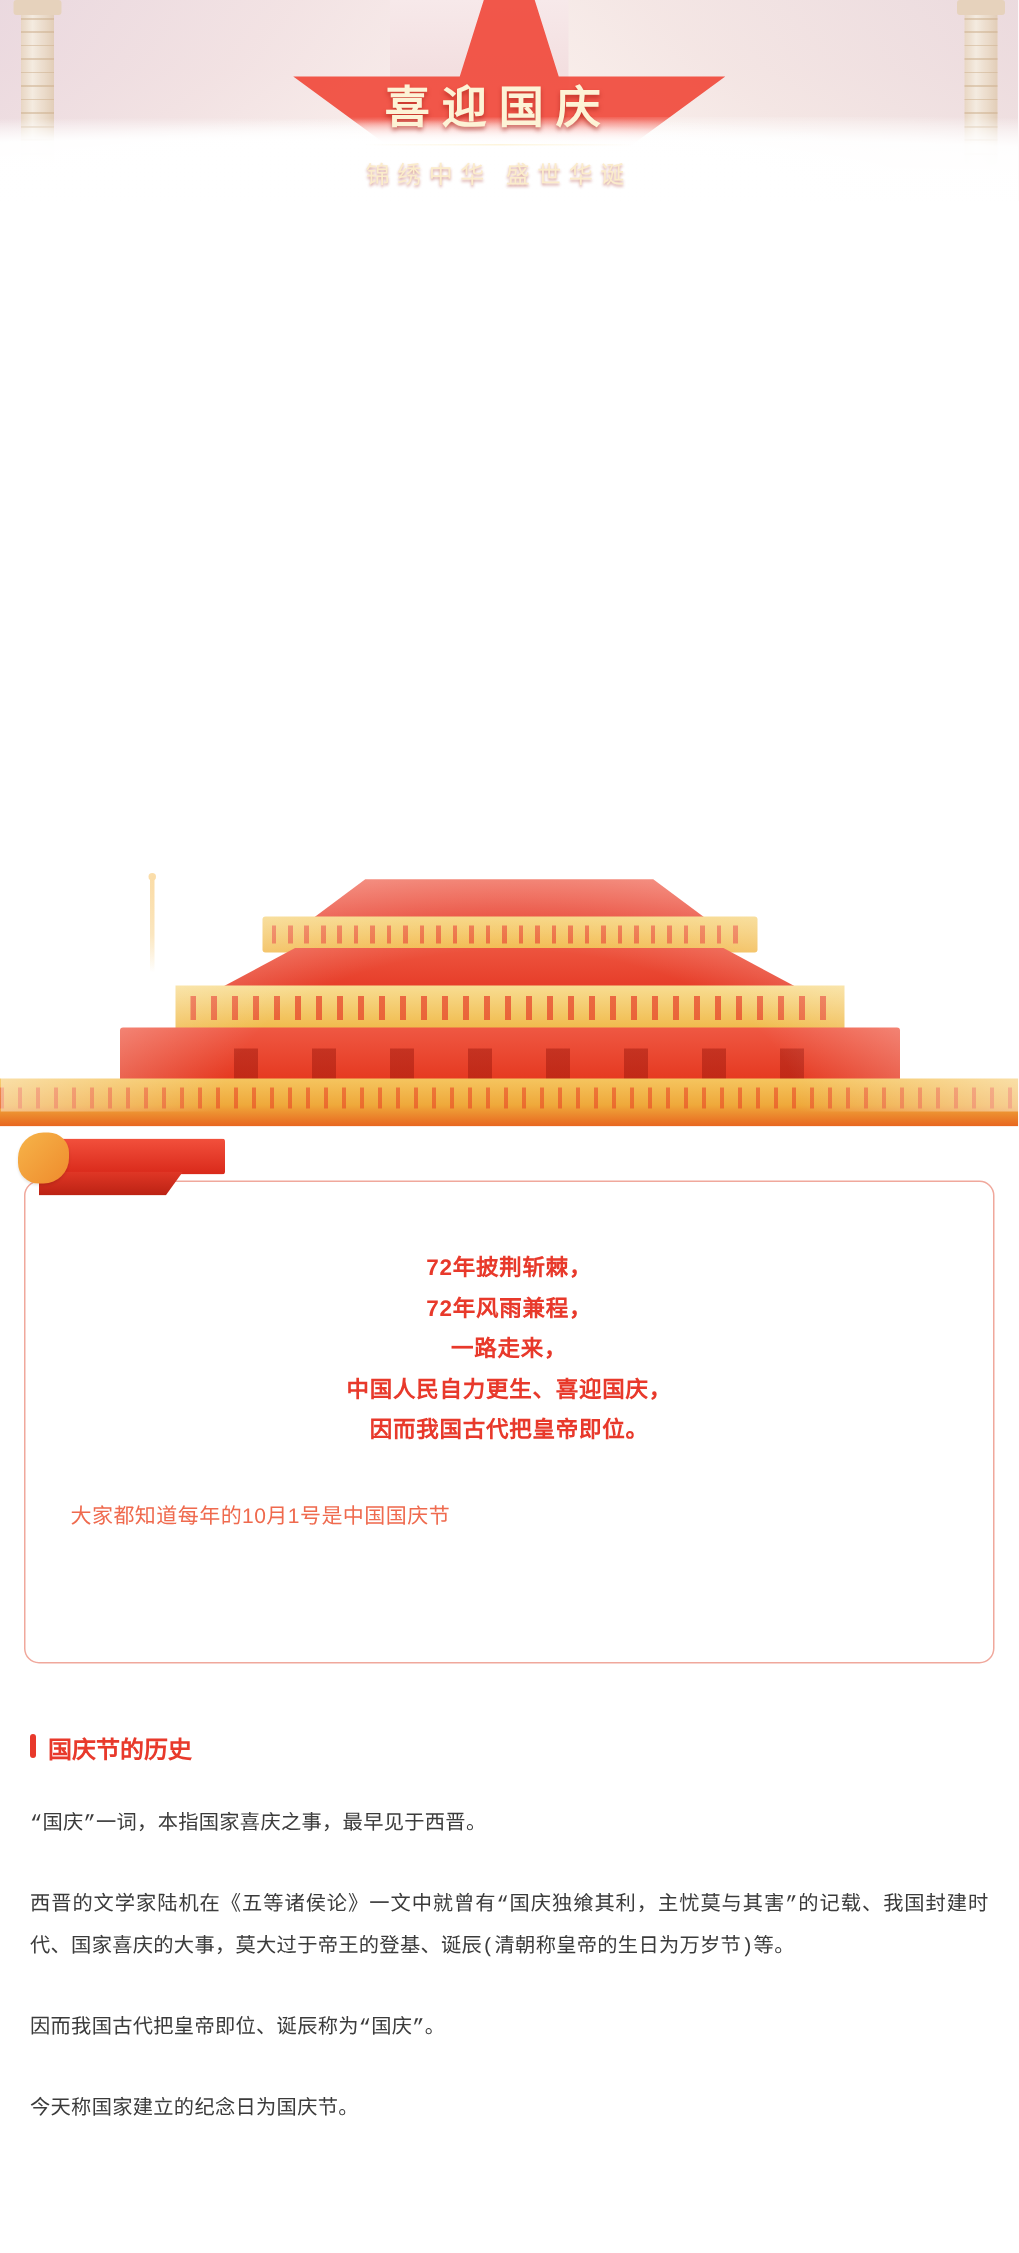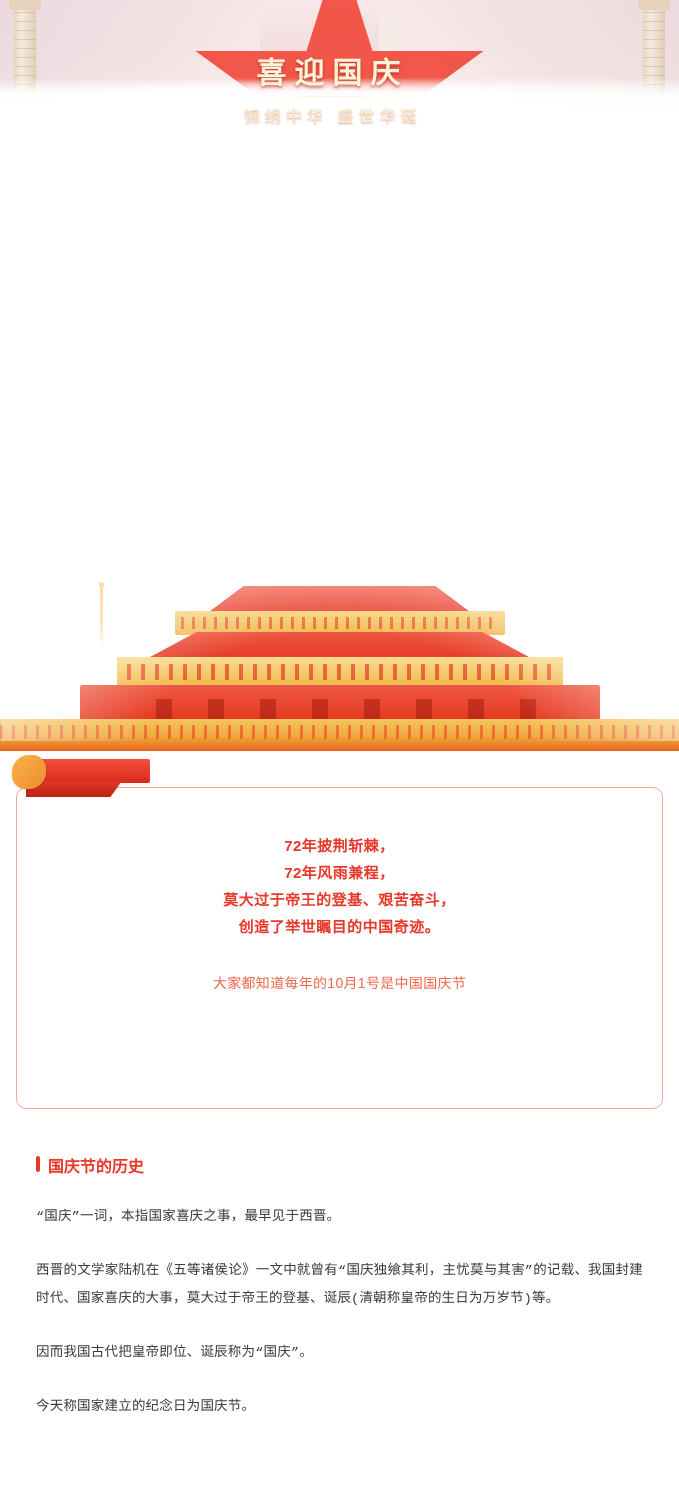--- a/index.html
+++ b/index.html
@@ -327,30 +327,30 @@
   .quote-line {
     text-align: center;
     font-size: 15px;
     font-weight: bold;
     color: #e8392b;
     line-height: 27px;
     letter-spacing: .5px;
   }
   .quote-gap { height: 28px; }
   .quote-note {
-    text-align: center;
+    text-align: left;
     font-size: 14px;
     color: #ef6a4e;
     line-height: 30px;
     letter-spacing: .3px;
   }
 
   
   .article {
-    padding: 14px 36px 34px;
+    padding: 14px 20px 34px;
   }
   .section-title {
     position: relative;
     font-size: 16px;
     font-weight: bold;
     color: #e8392b;
     padding-left: 12px;
     margin: 10px 0 26px;
   }
   .section-title::before {
@@ -416,22 +416,23 @@
   <div class="quote-section">
     <div class="ribbon">
       <div class="tail"></div>
       <div class="tail2"></div>
       <div class="knot"></div>
     </div>
 
     <div class="quote-card">
       <div class="quote-line">72年披荆斩棘，</div>
       <div class="quote-line">72年风雨兼程，</div>
-      <div class="quote-line">莫大过于帝王的登基、艰苦奋斗，</div>
-      <div class="quote-line">创造了举世瞩目的中国奇迹。</div>
+      <div class="quote-line">一路走来，</div>
+      <div class="quote-line">中国人民自力更生、喜迎国庆，</div>
+      <div class="quote-line">因而我国古代把皇帝即位。</div>
 
       <div class="quote-gap"></div>
 
       <div class="quote-note">大家都知道每年的10月1号是中国国庆节</div>
     </div>
   </div>
 
   <div class="article">
     <div class="section-title">国庆节的历史</div>
     <p class="para">“国庆”一词，本指国家喜庆之事，最早见于西晋。</p>

